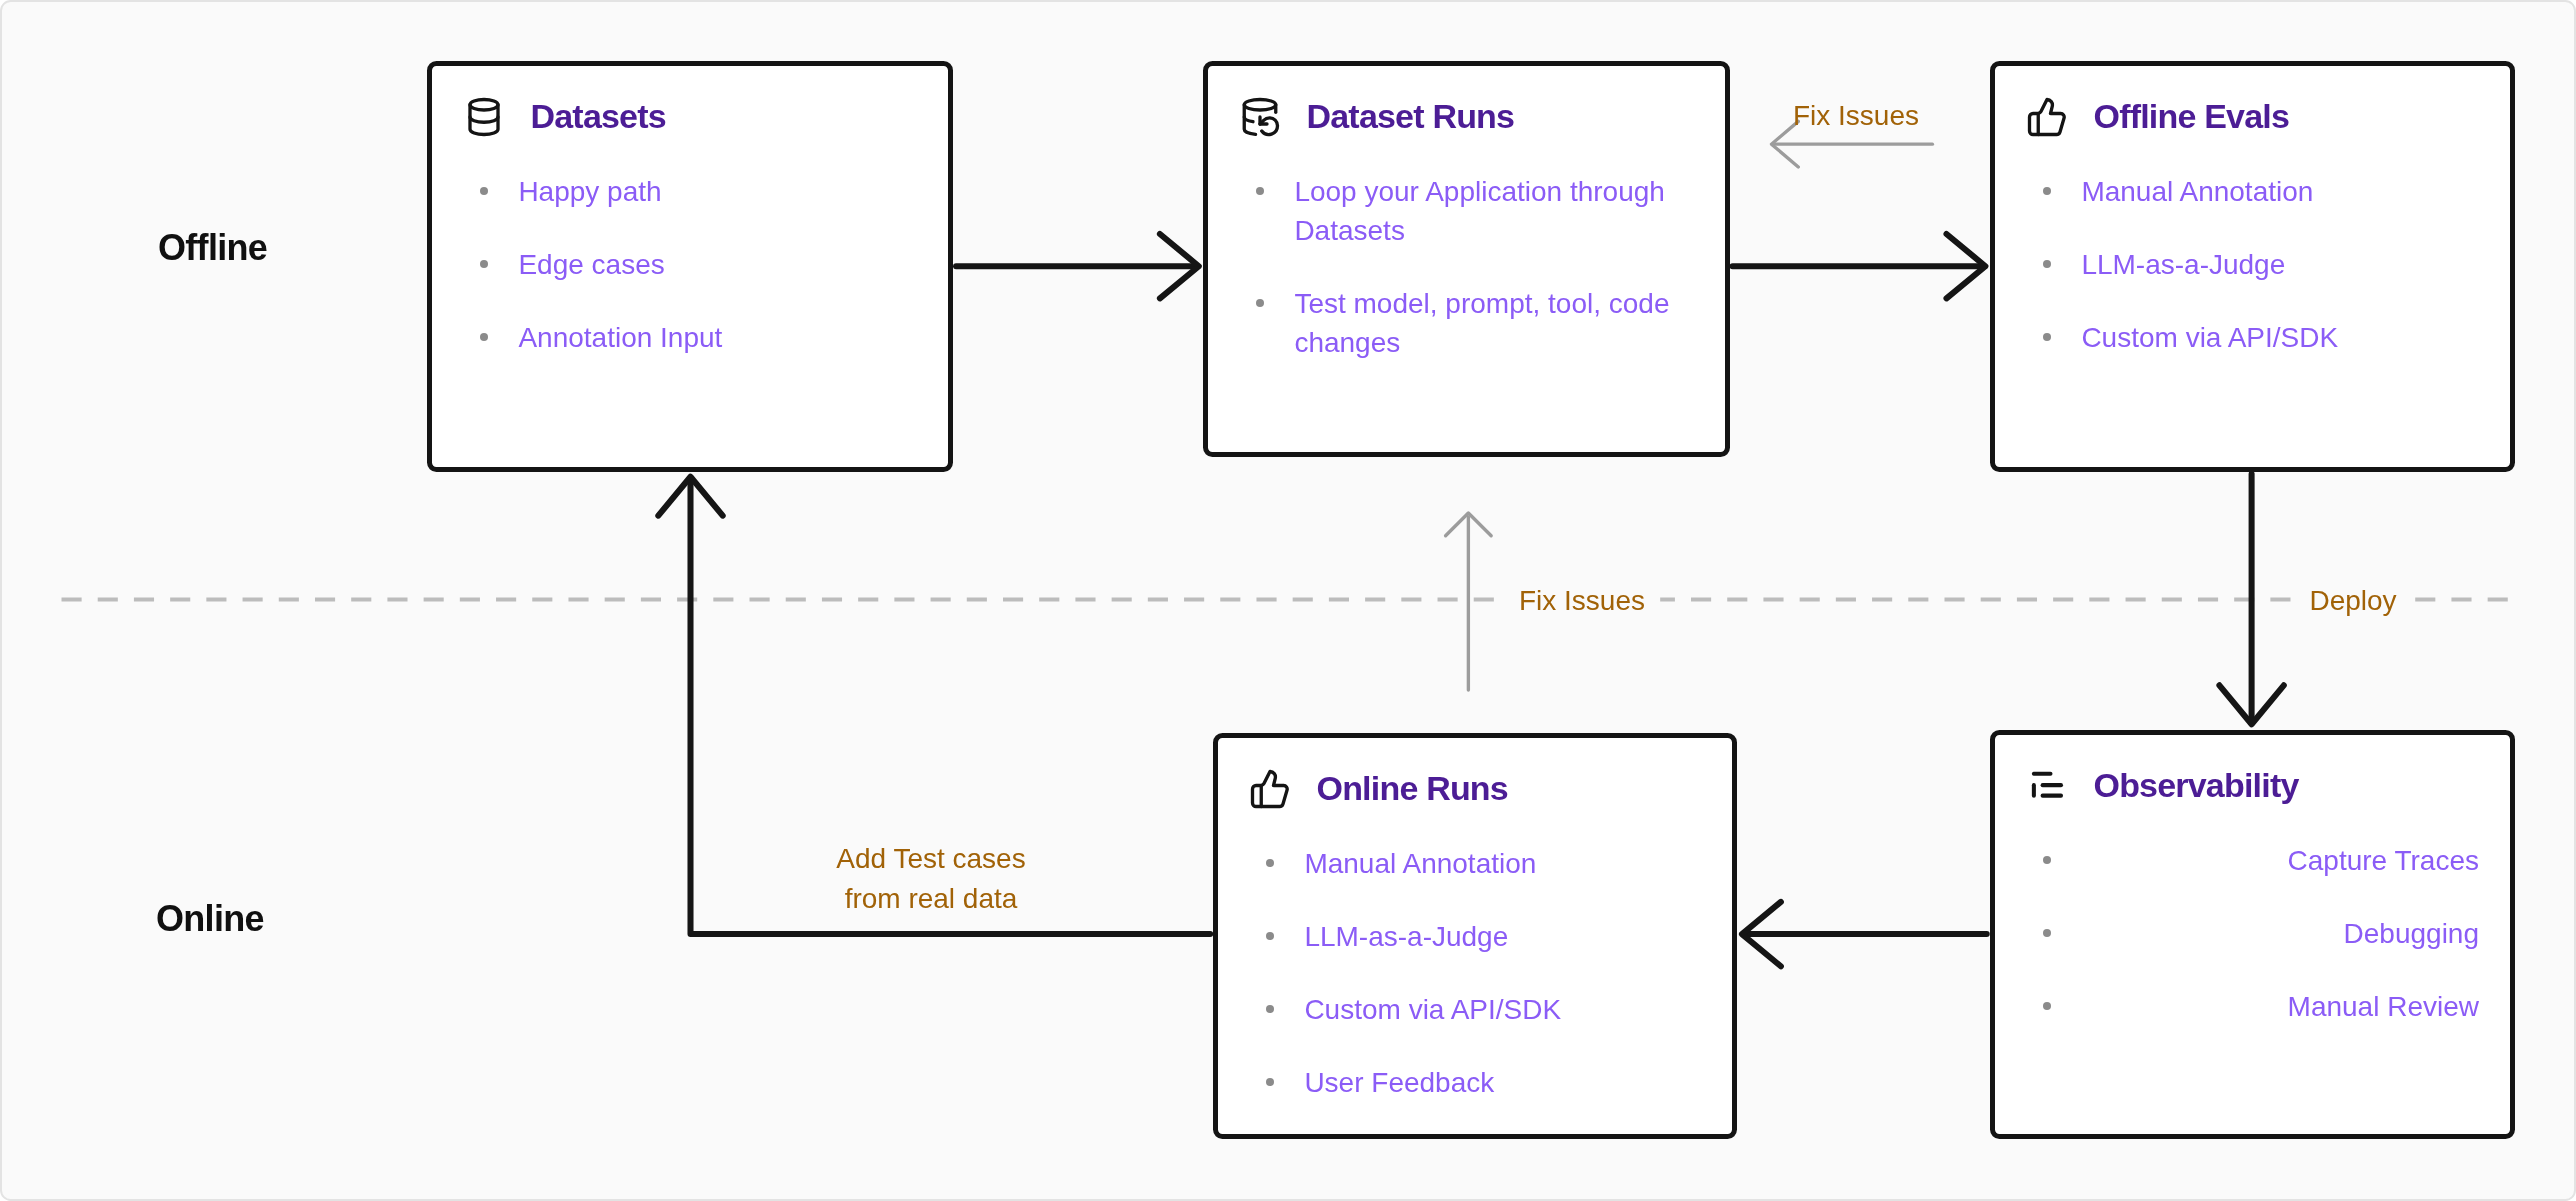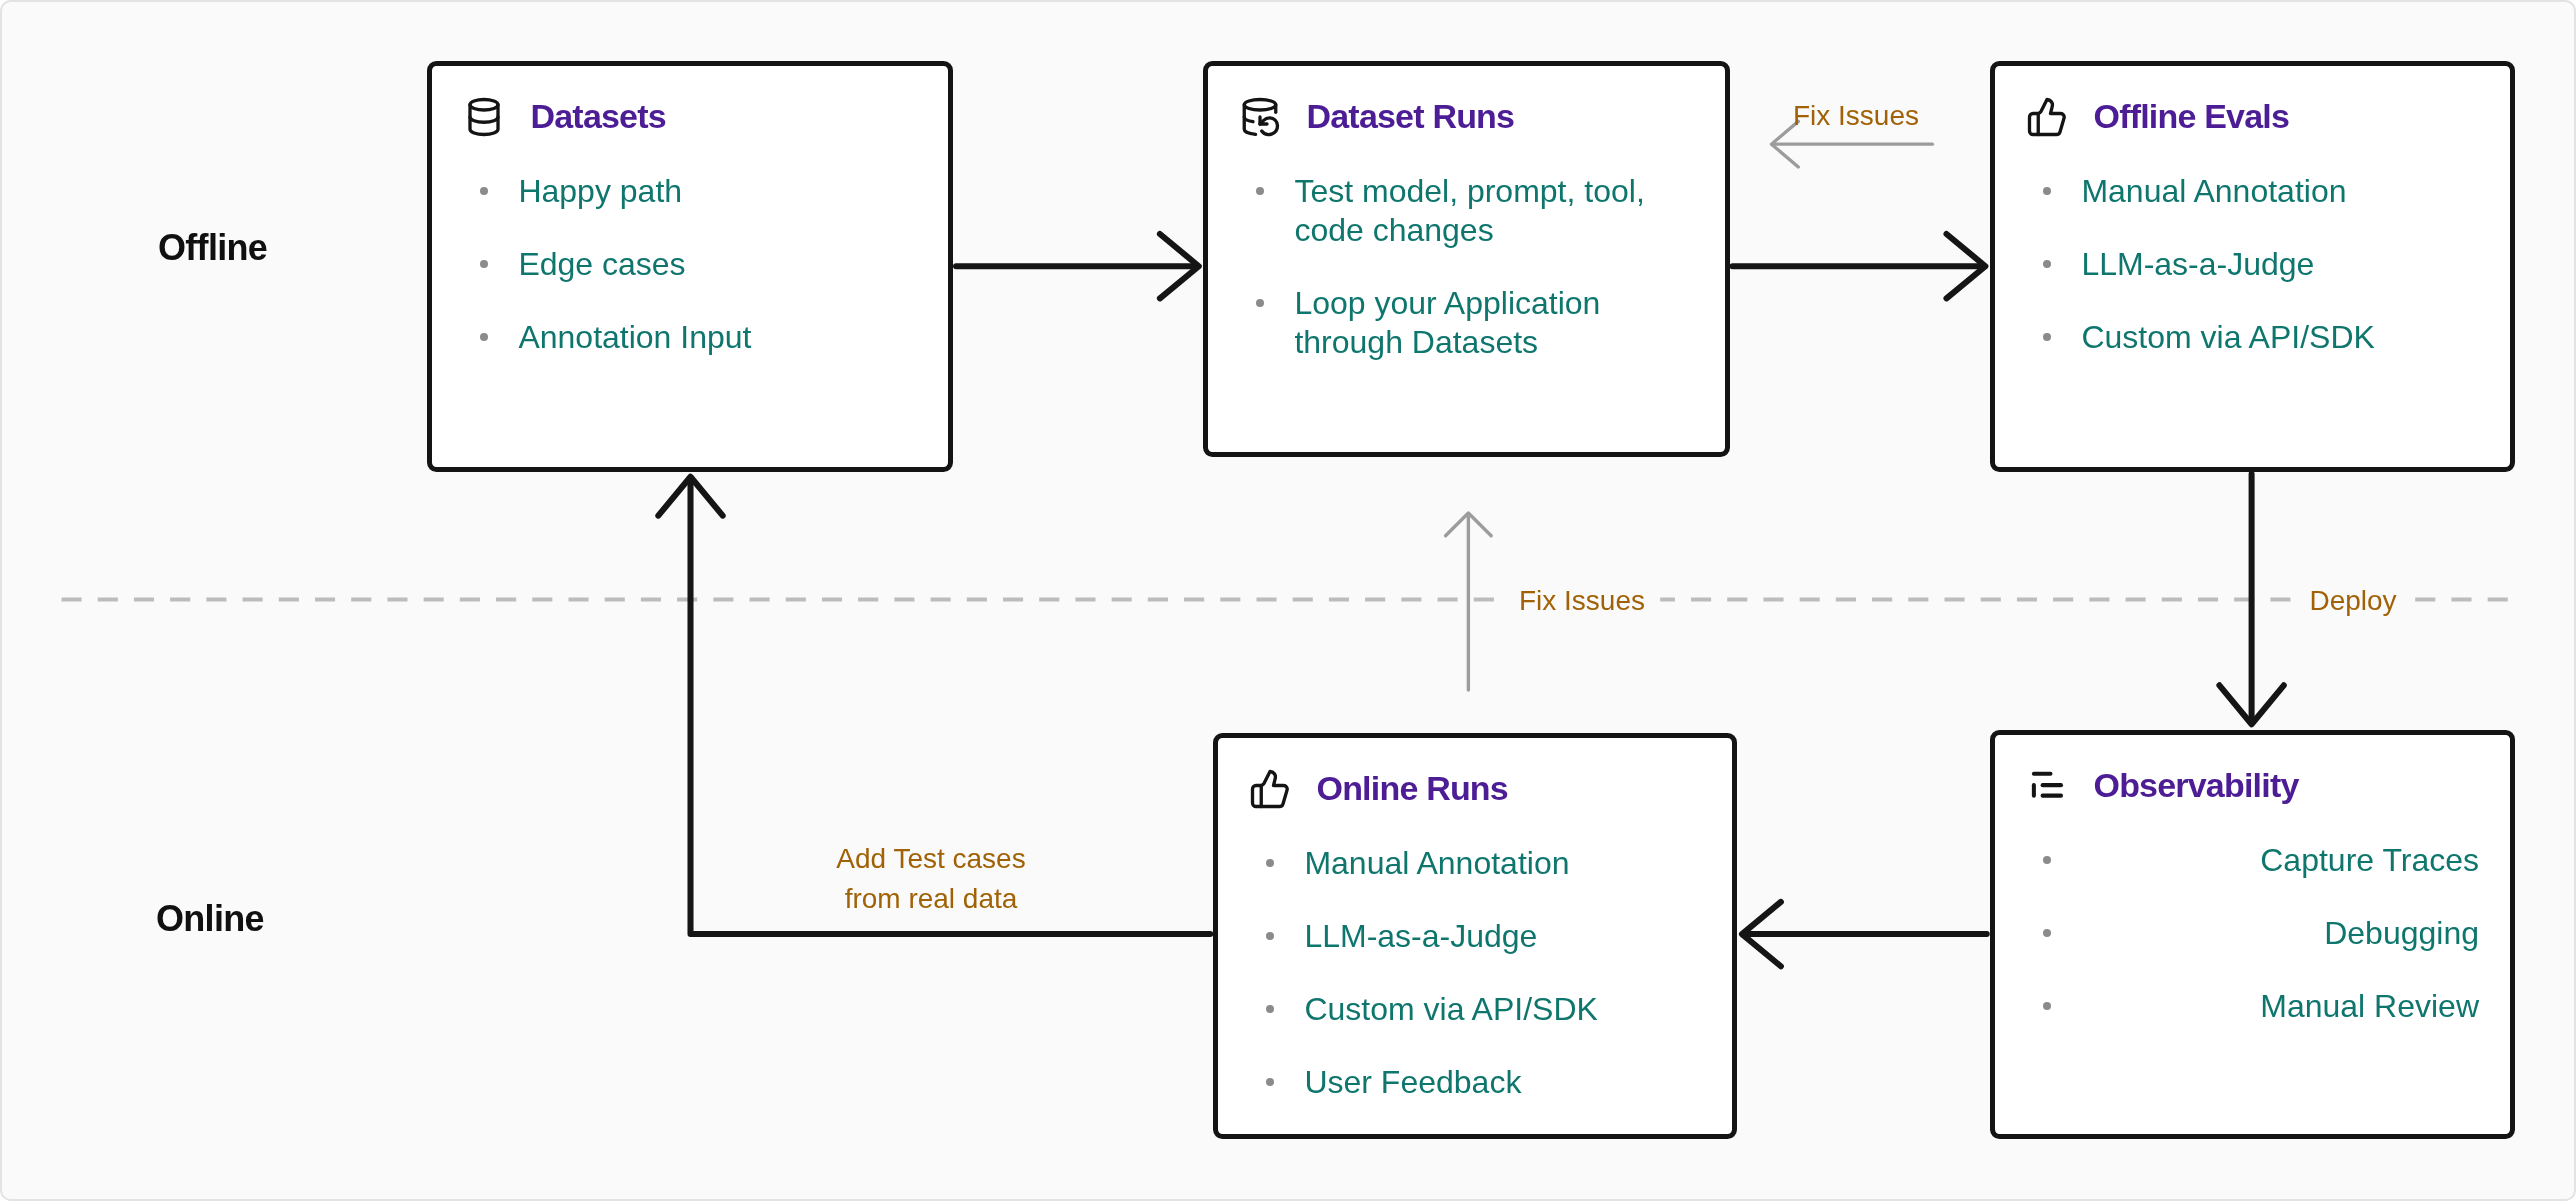--- a/index.html
+++ b/index.html
@@ -28,21 +28,21 @@
   }
   .node-title-row{display:flex;align-items:center;gap:25.5px;margin:2.7px 0 34px 0;}
   .node-icon{width:42px;height:42px;flex:0 0 auto;color:#141414;}
   .node-icon svg{width:42px;height:42px;display:block;}
   .node-title{font-size:34px;font-weight:700;color:#4c1d95;letter-spacing:-0.8px;white-space:nowrap;}
   ul.node-list{list-style:none;margin:0;padding:0 0 0 17.4px;}
   ul.node-list li{
     position:relative;
     padding-left:38px;
     margin-bottom:34px;
-    font-size:32px;line-height:39px;color:#0f766e;
+    font-size:28px;line-height:39px;color:#8b5cf6;
     max-width:416px;
   }
   ul.node-list li .dot{
     position:absolute;left:0;top:15.4px;
     width:8px;height:8px;border-radius:50%;
     background:#8b8b8b;
   }
   .edge-label{
     position:absolute;z-index:3;
     font-size:28px;line-height:35px;color:#a16207;
@@ -126,22 +126,22 @@
           <path d="M3 12a9 3 0 0 0 5 2.69"></path>
           <path d="M21 9.3V5"></path>
           <path d="M3 5v14a9 3 0 0 0 6.47 2.88"></path>
           <path d="M12 12v4h4"></path>
           <path d="M13 20a5 5 0 0 0 9-3 4.5 4.5 0 0 0-4.5-4.5c-1.33 0-2.54.54-3.41 1.41L12 16"></path>
         </svg>
       </span>
       <span class="node-title">Dataset Runs</span>
     </div>
     <ul class="node-list">
+        <li><span class="dot"></span><span>Loop your Application through Datasets</span></li>
         <li><span class="dot"></span><span>Test model, prompt, tool, code changes</span></li>
-        <li><span class="dot"></span><span>Loop your Application through Datasets</span></li>
       </ul>
   </div>
 
   <div class="node" style="left:1988px;top:59px;width:525px;height:411px;">
     <div class="node-title-row">
       <span class="node-icon">
         <svg viewBox="0 0 24 24" fill="none" stroke="currentColor" stroke-width="1.9" stroke-linecap="round" stroke-linejoin="round">
           <path d="M7 10v12"></path>
           <path d="M15 5.88 14 10h5.83a2 2 0 0 1 1.92 2.56l-2.33 8A2 2 0 0 1 17.5 22H4a2 2 0 0 1-2-2v-8a2 2 0 0 1 2-2h2.76a2 2 0 0 0 1.79-1.11L12 2a3.13 3.13 0 0 1 3 3.88Z"></path>
         </svg>

